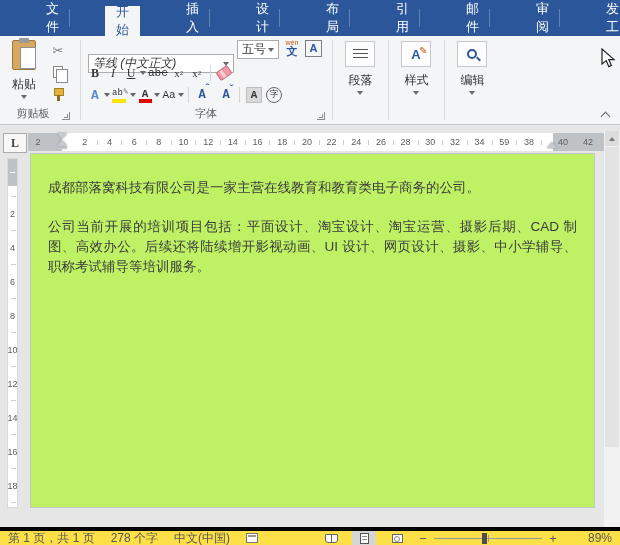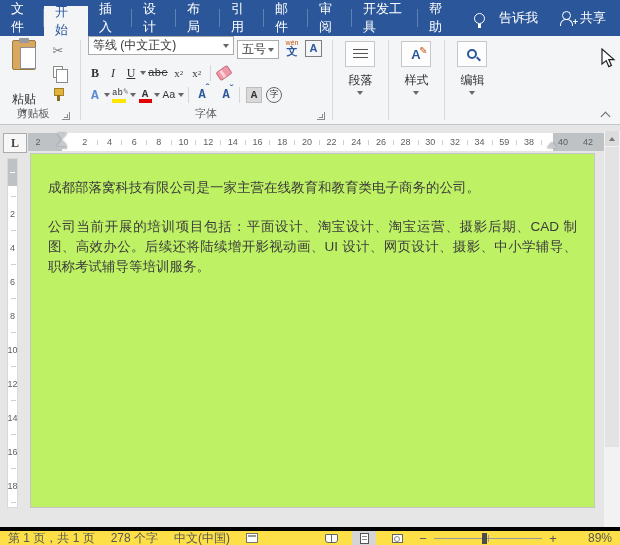--- a/index.html
+++ b/index.html
@@ -4,21 +4,21 @@
 <style>
   * { margin:0; padding:0; box-sizing:border-box; }
   html,body { width:620px; height:545px; }
   body { font-family:"Liberation Sans","DejaVu Sans",sans-serif; overflow:hidden; position:relative;
          width:620px; height:545px; background:#e6e6e6; }
 
   
   .titlebar { position:absolute; left:0; top:0; width:620px; height:36px; background:#2b579a;
               display:flex; align-items:stretch; color:#fff; }
   .tabs { display:flex; align-items:stretch; flex:1; }
-  .tab { display:flex; align-items:center; padding:0 11px; font-size:13px; cursor:default; position:relative; }
+  .tab { display:flex; align-items:center; padding:0 11px; font-size:13px; cursor:default; position:relative;margin-left:35px; }
   .tab:not(:last-child)::after{ content:""; position:absolute; right:0; top:9px; bottom:9px; width:1px; background:rgba(255,255,255,.25);}
   .tab.active { background:#f4f5f7; color:#2b579a; margin-top:6px; padding-top:0; }
   .tellme { display:flex; align-items:center; gap:14px; padding:0 12px; font-size:13px; }
   .bulb { width:11px; height:11px; border:1.5px solid #fff; border-radius:50%; position:relative; }
   .bulb::after{ content:""; position:absolute; left:2.5px; top:10px; width:3px; height:4px; background:#fff; }
   .share { display:flex; align-items:center; gap:6px; padding:0 14px 0 10px; font-size:13px; margin-left:auto; }
   .person { width:14px; height:14px; position:relative; }
   .person::before{ content:""; position:absolute; left:2px; top:0; width:7px; height:7px; border:1.4px solid #fff; border-radius:50%; }
   .person::after{ content:""; position:absolute; left:0; top:8px; width:11px; height:6px; border:1.4px solid #fff; border-bottom:none; border-radius:6px 6px 0 0; }
   .person .plus{ position:absolute; right:-4px; bottom:-2px; font-size:9px; color:#fff; font-weight:bold; }
@@ -31,37 +31,37 @@
   .gsep { position:absolute; top:4px; bottom:4px; width:1px; background:#d8dadd; }
   .launcher { position:absolute; bottom:4px; width:8px; height:8px; border-right:1px solid #8a8a8a; border-bottom:1px solid #8a8a8a; }
   .launcher::after{ content:""; position:absolute; right:1px; bottom:1px; width:3px; height:3px; border-right:1px solid #8a8a8a; border-bottom:1px solid #8a8a8a; }
 
   
   .g-clip { left:0; width:80px; }
   .paste-btn { position:absolute; left:6px; top:4px; width:36px; height:76px; display:flex; flex-direction:column; align-items:center; }
   .clipboard-ic { width:24px; height:30px; background:#d8a862; border:1px solid #9c7a3c; border-radius:2px; position:relative; }
   .clipboard-ic::before{ content:""; position:absolute; left:6px; top:-3px; width:10px; height:5px; background:#9a9ba0; border-radius:1px; }
   .clipboard-ic::after{ content:""; position:absolute; left:7px; top:6px; width:14px; height:20px; background:#fff; border:1px solid #8f8f8f; }
-  .paste-btn .lbl { margin-top:21px; font-size:12px; color:#333; }
+  .paste-btn .lbl { margin-top:6px; font-size:12px; color:#333; }
   .paste-btn .drop { margin-top:2px; }
   .drop { width:0; height:0; border-left:3px solid transparent; border-right:3px solid transparent; border-top:4px solid #666; }
   .clip-col { position:absolute; left:48px; top:5px; display:flex; flex-direction:column; gap:4px; }
   .smallbtn { width:20px; height:18px; display:flex; align-items:center; justify-content:center; }
   .scissors { font-size:13px; color:#7b7b7b; }
   .copy-ic { width:10px; height:12px; border:1px solid #8a8a8a; background:#fff; position:relative; }
   .copy-ic::after{ content:""; position:absolute; left:2px; top:2px; width:10px; height:12px; border:1px solid #8a8a8a; background:#fff; }
   .painter-ic { width:12px; height:13px; position:relative; }
   .painter-ic::before{ content:""; position:absolute; left:2px; top:0; width:8px; height:6px; background:#e2b33c; border:1px solid #a5821f; }
   .painter-ic::after{ content:""; position:absolute; left:5px; top:7px; width:3px; height:6px; background:#8a6d1e; }
 
   
   .g-font { left:81px; width:250px; }
   .combo { position:absolute; height:19px; background:#fff; border:1px solid #ababab; display:flex; align-items:center; font-size:12px; color:#333; padding:0 4px; }
   .combo .drop { margin-left:auto; }
-  .fname { left:7px; top:0; width:146px; }
+  .fname { left:7px; top:18px; width:146px;font-style:italic; }
   .fsize { left:156px; top:4px; width:42px; }
   .phonetic { position:absolute; left:202px; top:3px; width:18px; height:20px; text-align:center; line-height:1; }
   .phonetic .top { display:block; font-size:7px; color:#c55a11; }
   .phonetic .bot { display:block; font-size:11px; color:#2b579a; font-weight:bold; }
   .charborder { position:absolute; left:224px; top:4px; width:17px; height:17px; border:1px solid #7f7f7f; text-align:center; font-size:11px; font-weight:bold; color:#2b579a; line-height:15px; }
   .fr2 { position:absolute; left:5px; top:27px; display:flex; align-items:center; height:20px; }
   .fr3 { position:absolute; left:5px; top:49px; display:flex; align-items:center; height:20px; }
   .fbtn { min-width:18px; height:19px; display:flex; align-items:center; justify-content:center; font-size:12px; color:#333; padding:0 2px;font-family:Liberation Mono, monospace; }
   .b-bold{ font-weight:bold; font-family:"Liberation Serif",serif; }
   .b-italic{ font-style:italic; font-family:"Liberation Serif",serif; }

